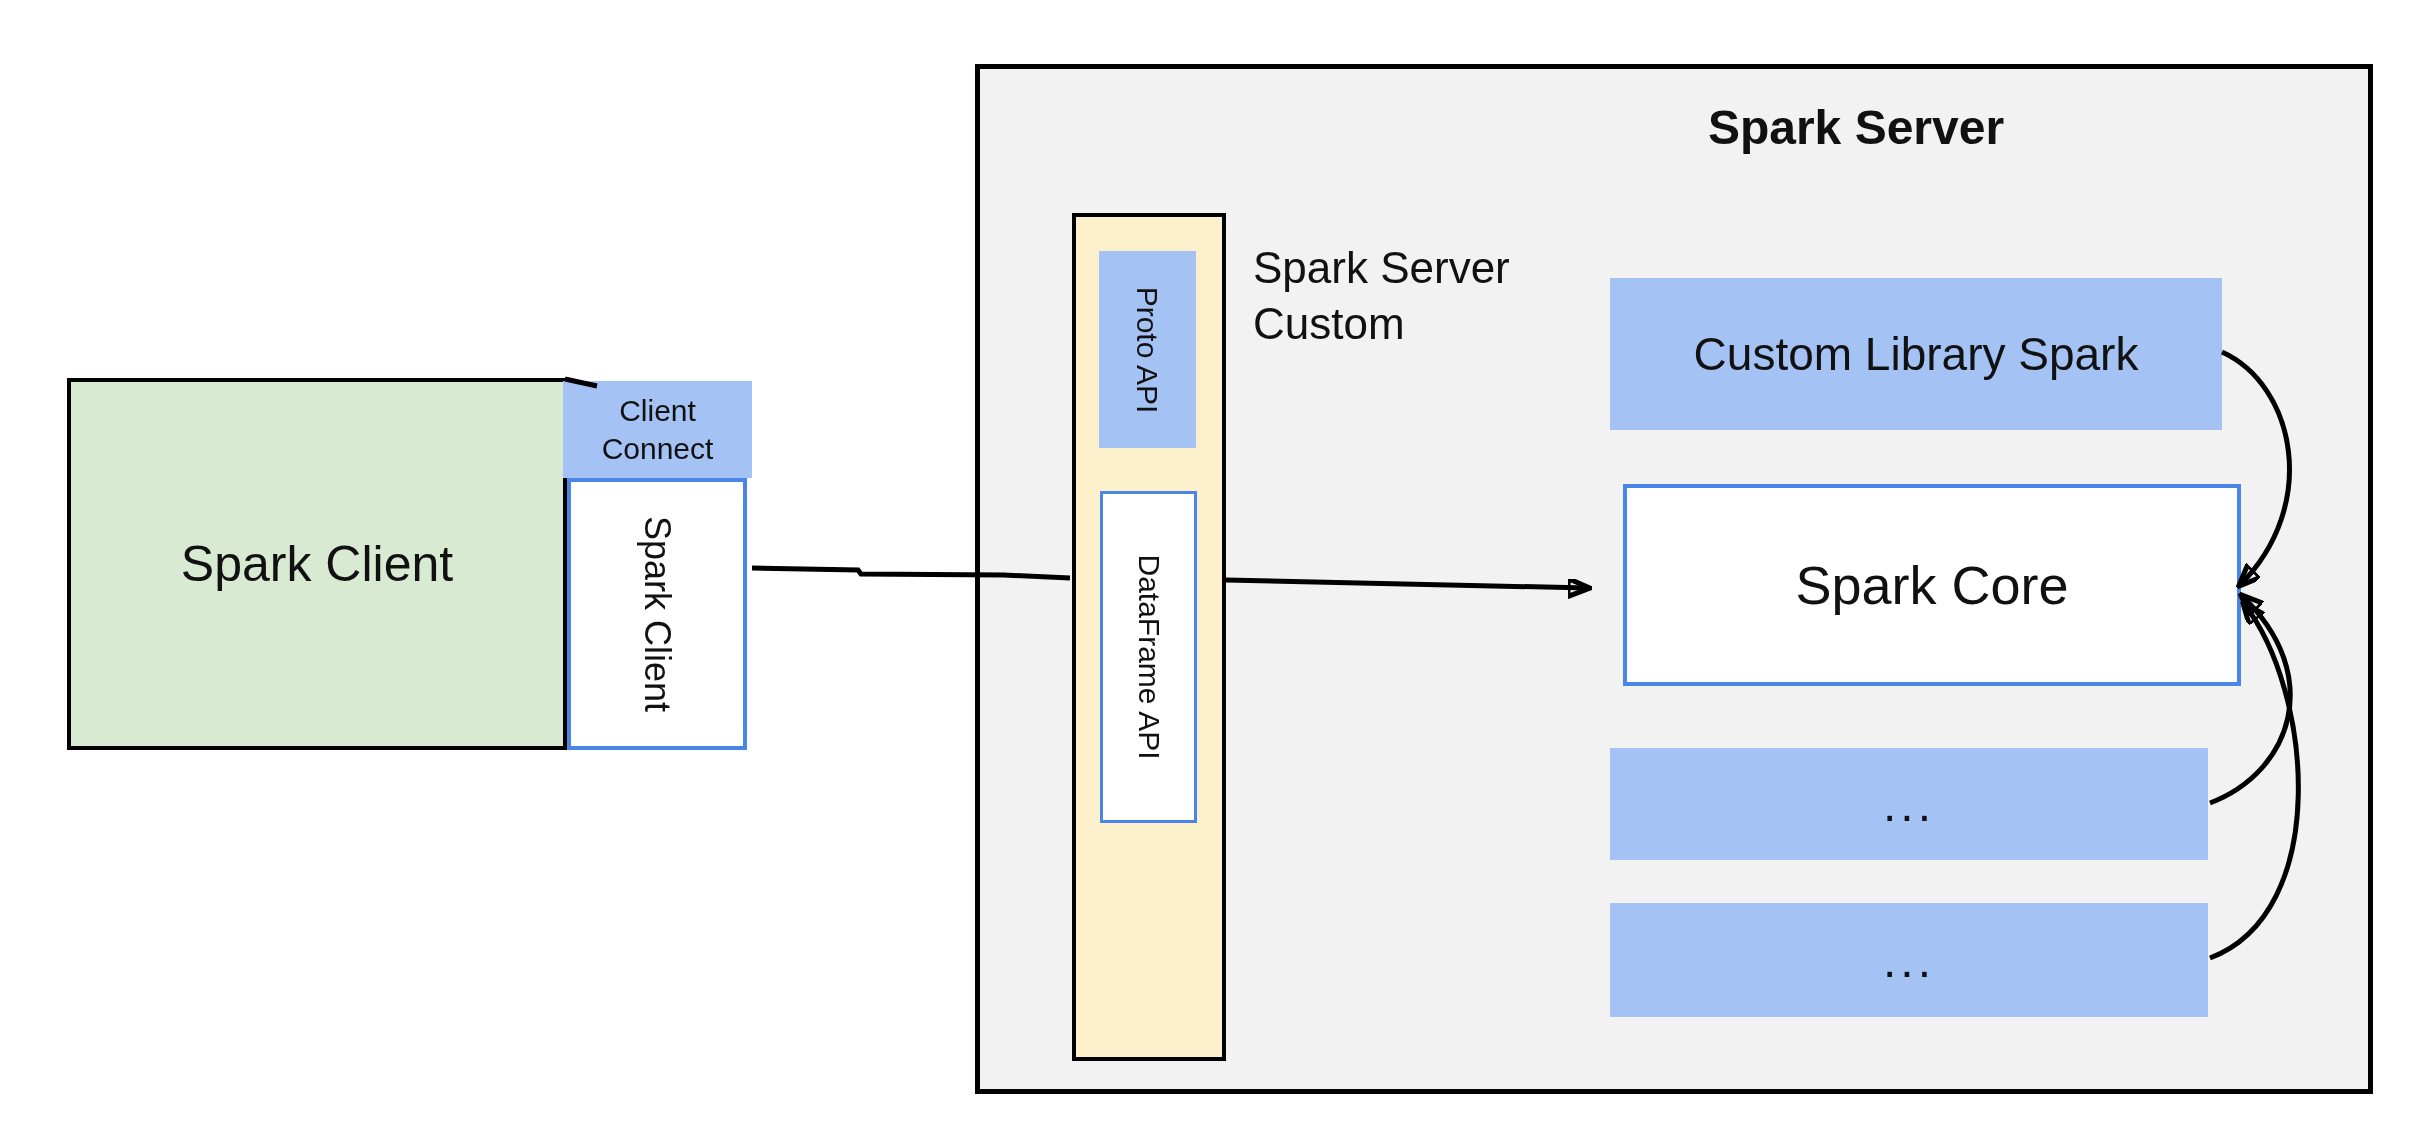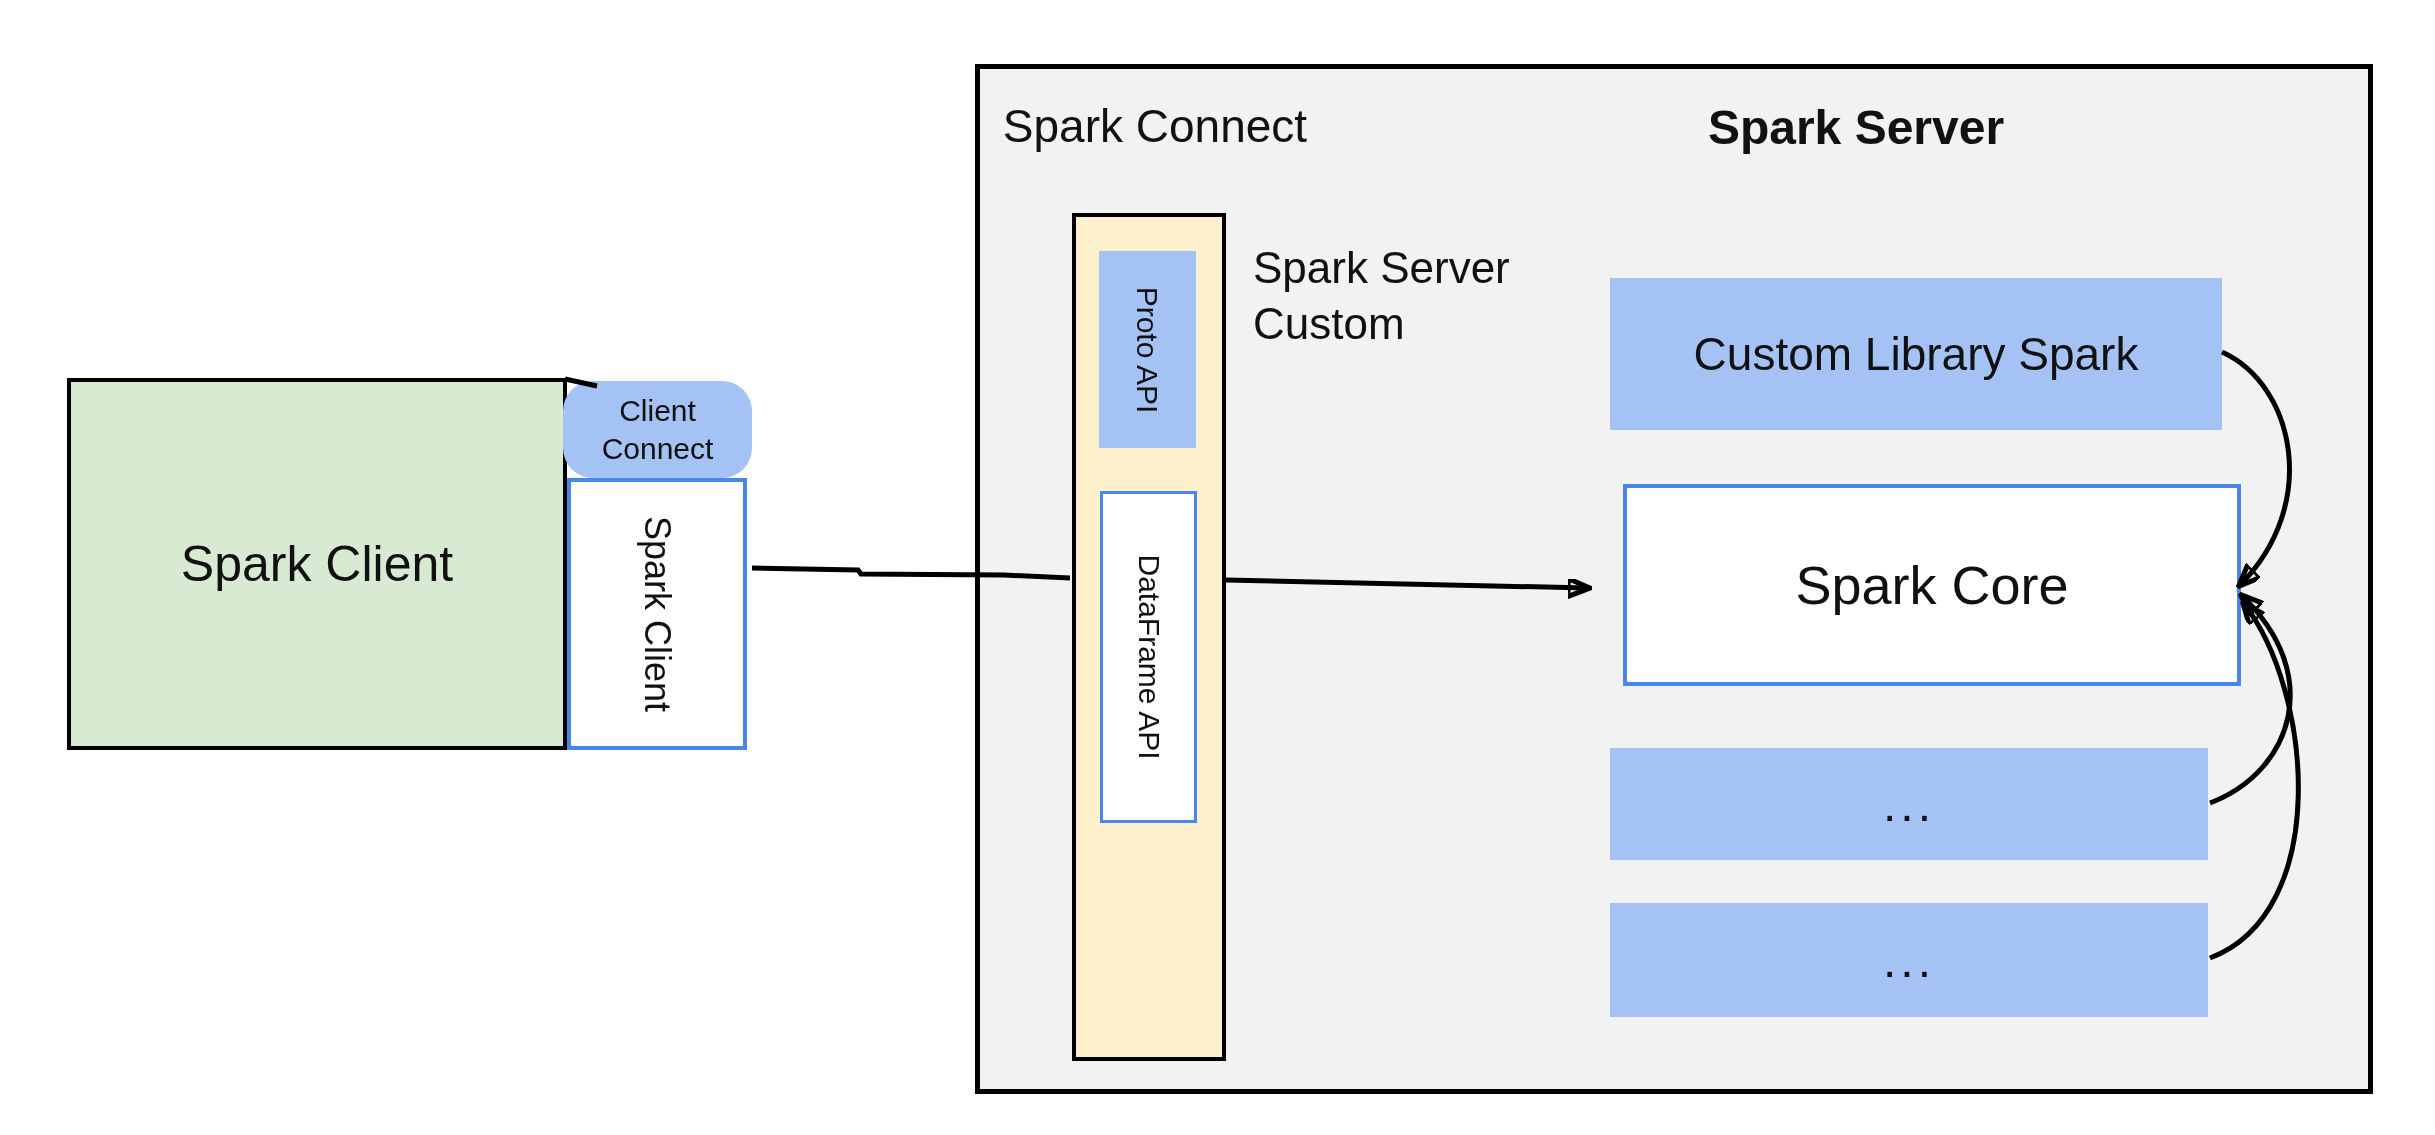--- a/index.html
+++ b/index.html
@@ -20,21 +20,20 @@
     background:var(--green-fill);
     border:4px solid #000000;
     z-index:1;
   }
   #client-app .label{font-size:50px;line-height:72px;}
 
   #client-package{
     left:563px;top:381px;width:189px;height:97px;
     background:var(--blue-fill);
     z-index:2;
-    border-radius:30px;
   }
   #client-package .label{font-size:30px;line-height:38px;}
 
   #spark-client-box{
     left:567px;top:478px;width:180px;height:272px;
     background:#ffffff;
     border:4px solid var(--blue-border);
     z-index:2;
   }
   .vtext{transform:rotate(90deg);white-space:nowrap;}
@@ -119,21 +118,20 @@
 </style>
 </head>
 <body>
 
 <div id="canvas">
 
   <div id="connect-container" class="abs"></div>
 
   <div id="connect-api-label" class="abs center">
     <div>
-      <div>Spark Connect</div>
     </div>
   </div>
 
   <div id="server-title" class="abs center">
     <span>Spark Server</span>
   </div>
 
   <div id="client-app" class="abs center">
     <div class="label">
       <div>Spark Client</div>

